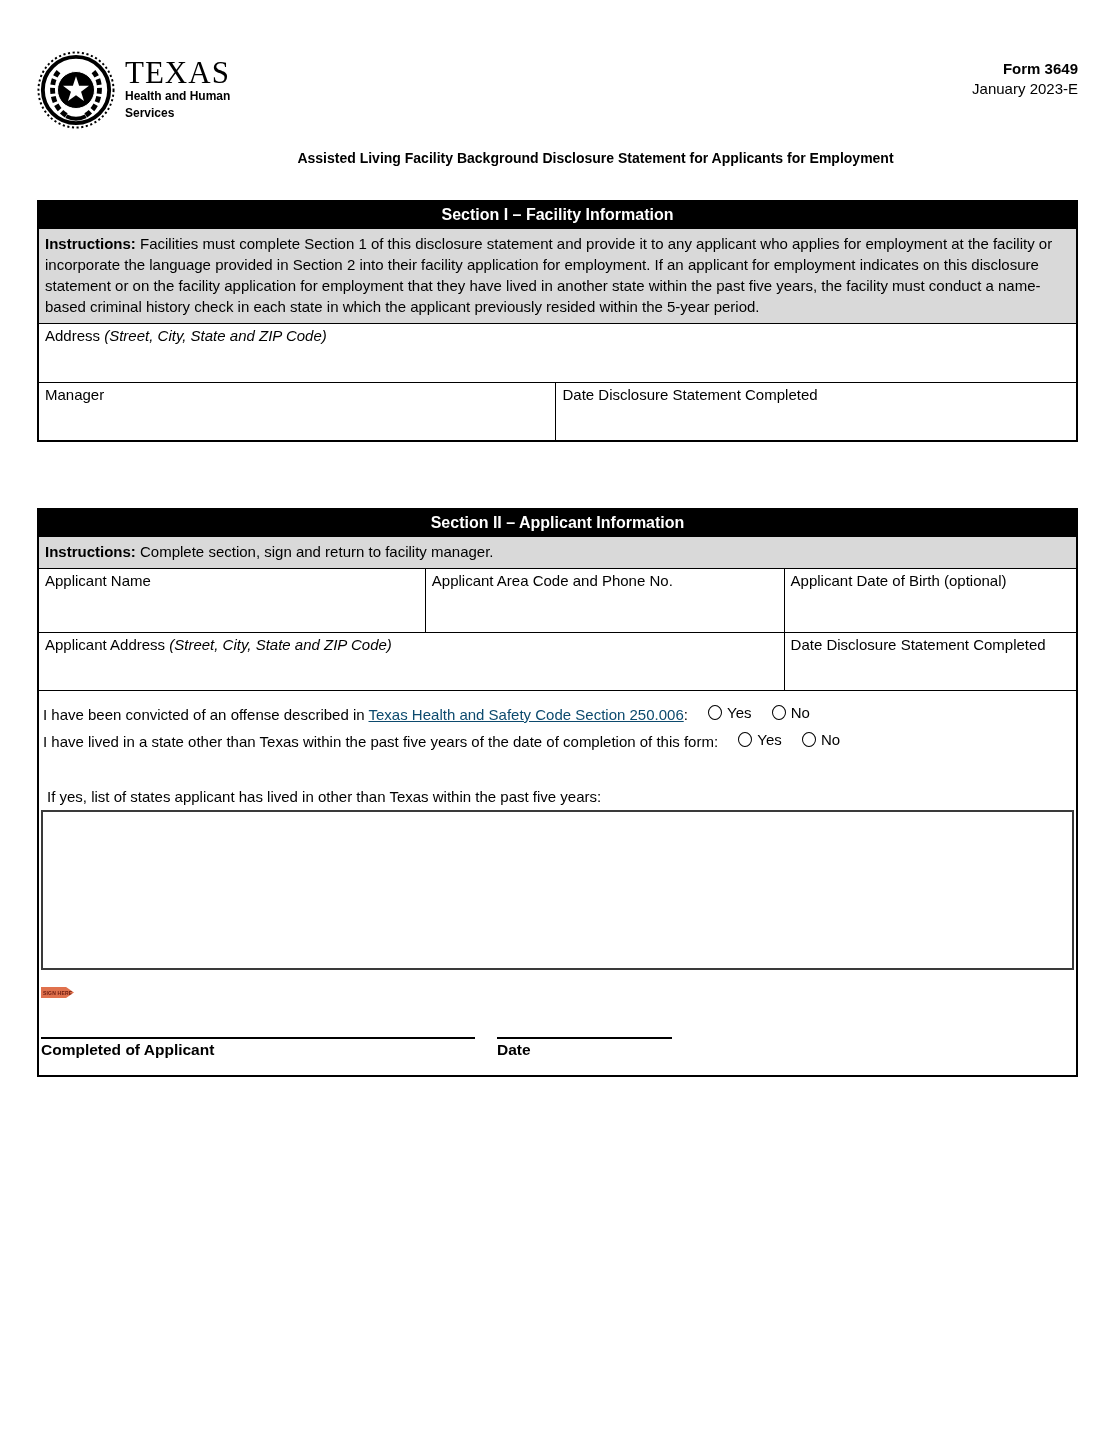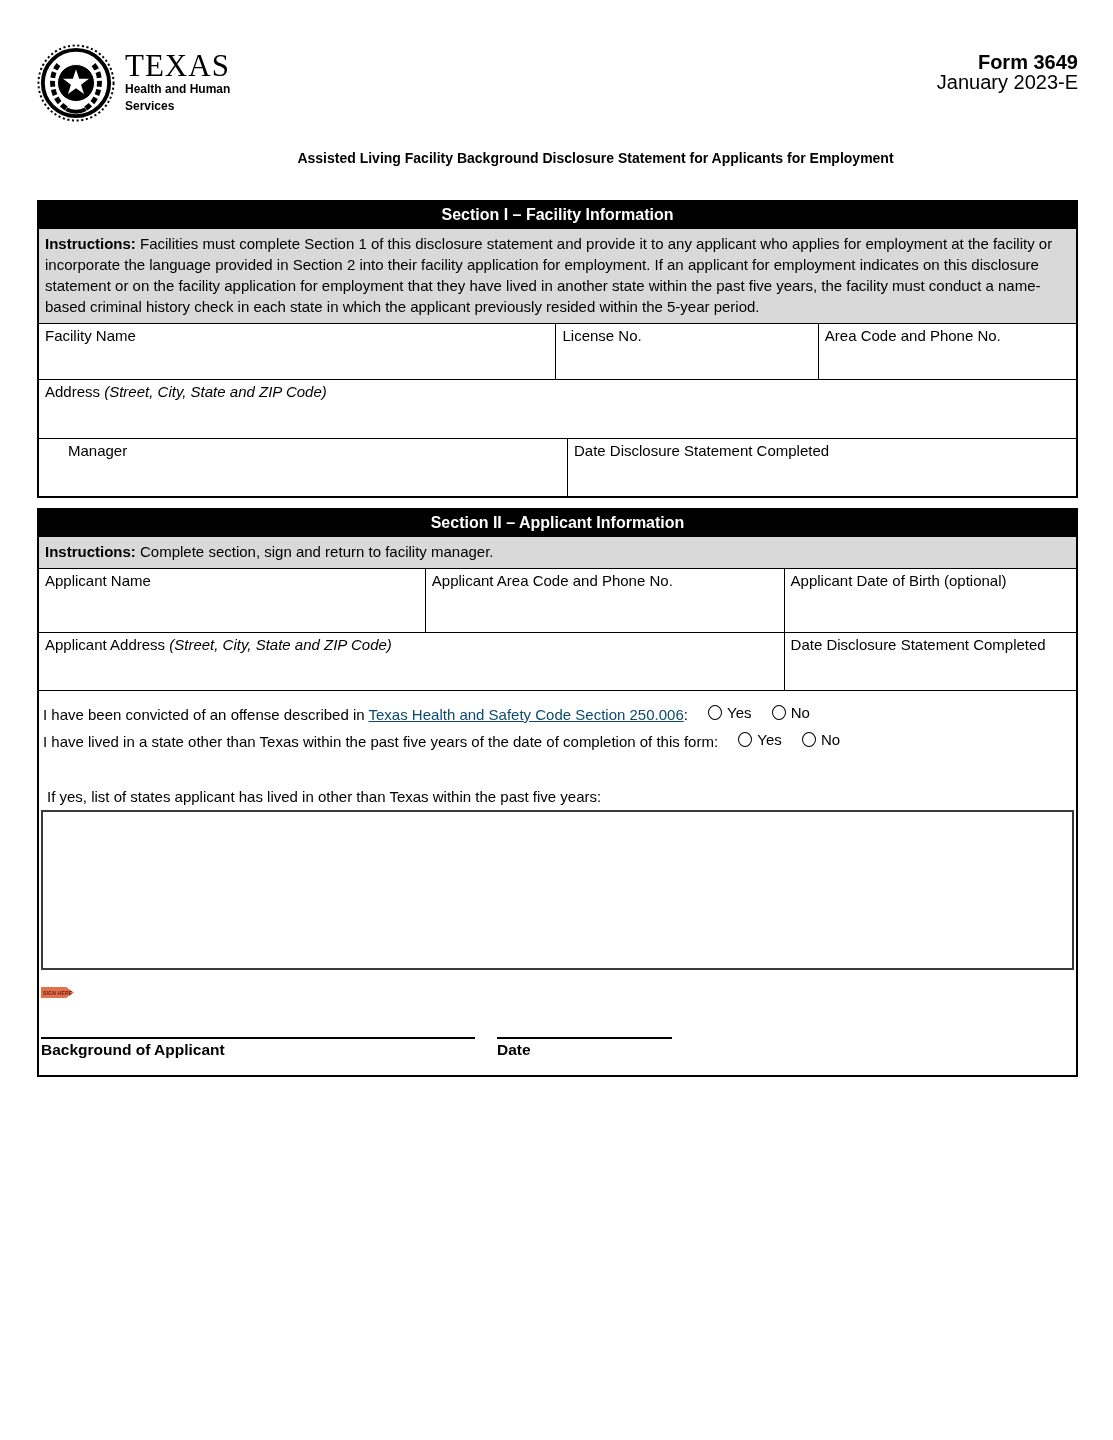--- a/index.html
+++ b/index.html
@@ -5,43 +5,43 @@
   * { margin:0; padding:0; box-sizing:border-box; }
   html,body { background:#fff; }
   body {
     width:1113px; height:1440px; position:relative;
     font-family:"Liberation Sans", sans-serif; color:#000; font-size:15px;
   }
   .bold { font-weight:bold; }
   .italic { font-style:italic; }
 
   
-  .top-header { position:absolute; top:44px; left:37px; width:1041px; display:flex; justify-content:space-between; align-items:flex-start;gap:14px; }
+  .top-header { position:absolute; top:51px; left:37px; width:1041px; display:flex; justify-content:space-between; align-items:flex-start;gap:14px; }
   .logo { display:flex; align-items:center; gap:10px; }
   .logo-text .org { font-family:"Liberation Serif", serif; font-size:31px; letter-spacing:1px; line-height:30px; }
   .logo-text .dept { font-size:12px; font-weight:bold; line-height:17px; }
-  .form-meta { text-align:right; font-size:20px; line-height:20px; padding-top:8px; }
+  .form-meta { text-align:right; font-size:15px; line-height:20px; padding-top:8px; }
 
   .doc-title { position:absolute; top:150px; left:0; width:100%; text-align:center; font-size:14px; font-weight:bold;margin-left:39px; }
 
   
   .section { position:absolute; left:37px; width:1041px; border:2px solid #000; background:#fff; }
   .section-1 { top:200px; }
   .section-2 { top:508px; }
   .section-header { background:#000; color:#fff; text-align:center; font-weight:bold; font-size:16px; padding:4px 0 5px 0; }
   .instructions { background:#d9d9d9; padding:4px 6px 6px 6px; line-height:21px; border-bottom:1px solid #000; }
   .row { display:flex; border-bottom:1px solid #000; }
   .row:last-child { border-bottom:none; }
   .cell { padding:3px 6px; border-right:1px solid #000; }
   .cell:last-child { border-right:none; }
   .lbl { display:block; }
 
   .s1-row1 { height:56px; }
   .s1-row2 { height:59px; }
-  .s1-row3 { height:57px;margin-left:23px; }
+  .s1-row3 { height:57px; }
   .s2-row1 { height:64px; }
   .s2-row2 { height:58px; }
 
   
   .question-area { position:relative; height:384px; background:#fff; }
   .q-line { position:absolute; left:4px; right:4px; white-space:nowrap; }
   .q1 { top:13px; }
   .q2 { top:40px; }
   .states-prompt { top:97px; left:8px; }
   a.statute-link { color:#0c4a6e; text-decoration:underline; cursor:pointer; }
@@ -90,31 +90,20 @@
     <div>January 2023-E</div>
   </div>
 </div>
 
 <div class="doc-title">Assisted Living Facility Background Disclosure Statement for Applicants for Employment</div>
 
 <div class="section section-1">
   <div class="section-header">Section I – Facility Information</div>
   <div class="instructions"><span class="bold">Instructions:</span> <span>Facilities must complete Section 1 of this disclosure statement and provide it to any applicant who applies for employment at the facility or incorporate the language provided in Section 2 into their facility application for employment. If an applicant for employment indicates on this disclosure statement or on the facility application for employment that they have lived in another state within the past five years, the facility must conduct a name-based criminal history check in each state in which the applicant previously resided within the 5-year period.</span></div>
 
-  <div class="row s1-row1">
-    <div class="cell" style="width:49.9%;">
-      <span class="lbl">Facility Name</span>
-    </div>
-    <div class="cell" style="width:25.3%;">
-      <span class="lbl">License No.</span>
-    </div>
-    <div class="cell" style="width:24.8%;">
-      <span class="lbl">Area Code and Phone No.</span>
-    </div>
-  </div>
 
   <div class="row s1-row2">
     <div class="cell" style="width:100%;">
       <span class="lbl"><span>Address</span> <span class="italic">(Street, City, State and ZIP Code)</span></span>
     </div>
   </div>
 
   <div class="row s1-row3">
     <div class="cell" style="width:49.9%;">
       <span class="lbl">Manager</span>
@@ -179,16 +168,16 @@
     <div class="q-line states-prompt">If yes, list of states applicant has lived in other than Texas within the past five years:</div>
 
     <div class="states-box"></div>
 
     <div class="sign-here-flag">
       <span>SIGN HERE</span>
     </div>
 
     <div class="sig-line sig-line-1"></div>
     <div class="sig-line sig-line-2"></div>
-    <div class="sig-label sig-label-1">Background of Applicant</div>
+    <div class="sig-label sig-label-1">Completed of Applicant</div>
     <div class="sig-label sig-label-2">Date</div>
   </div>
 </div>
 
 </body></html>

